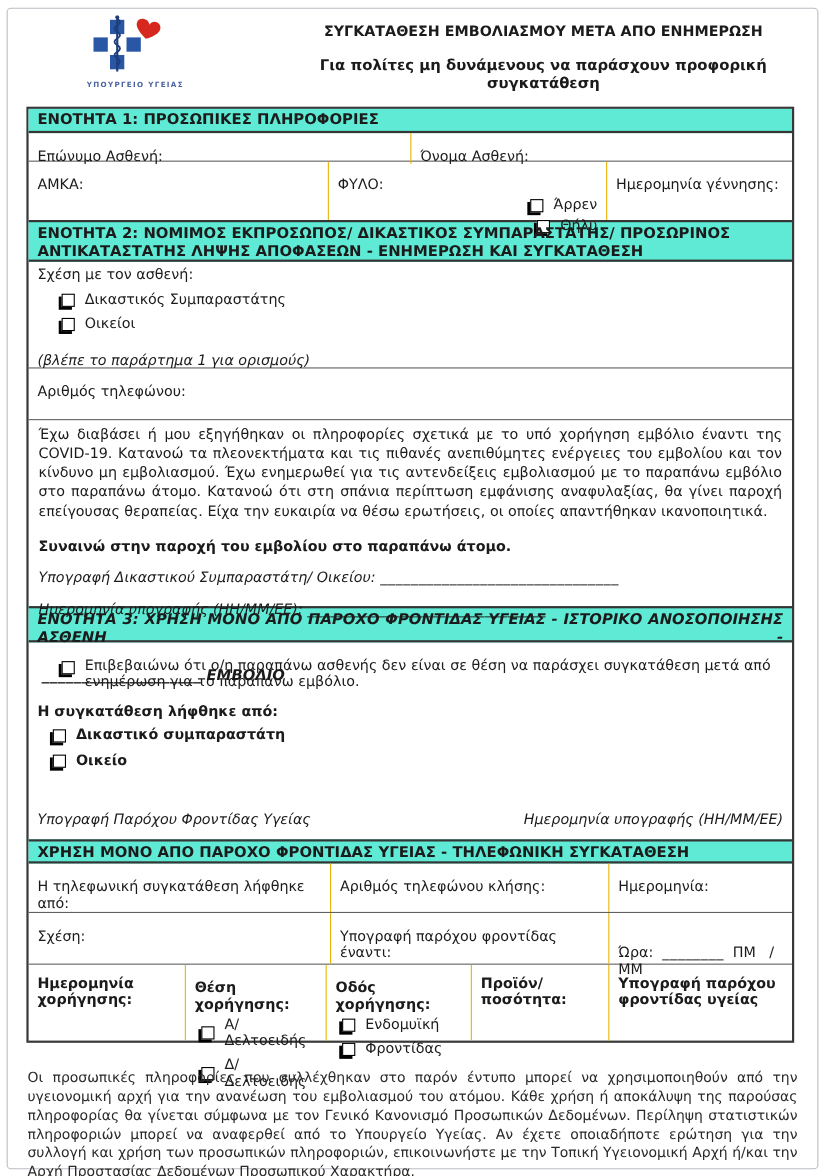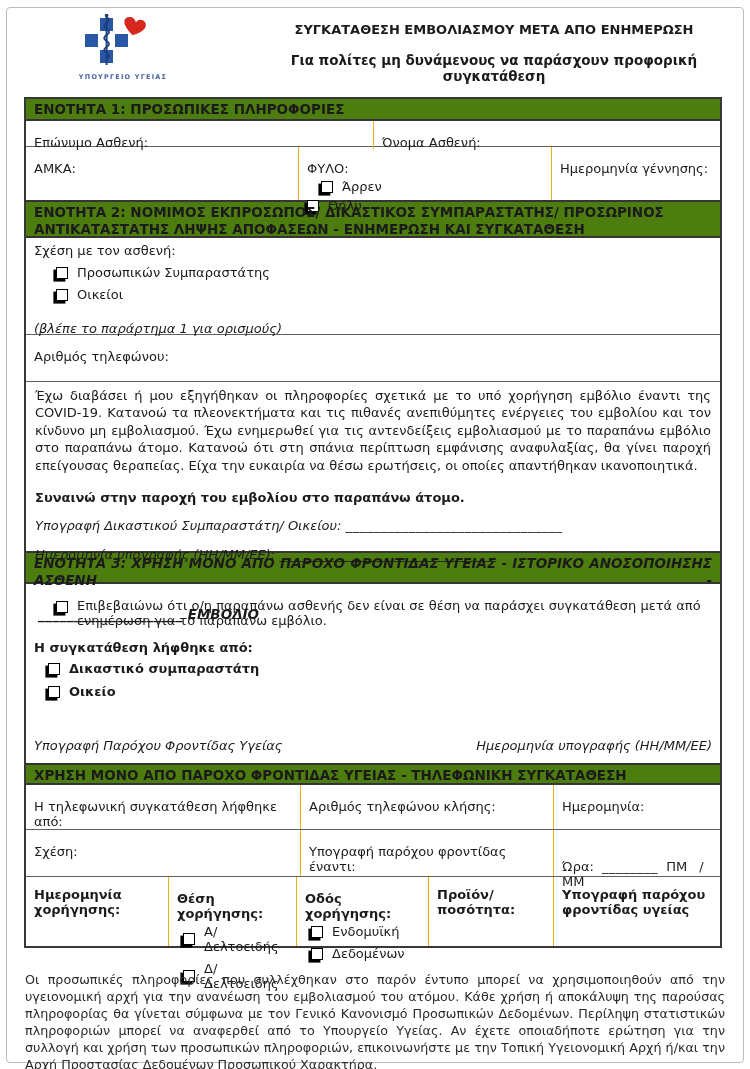--- a/index.html
+++ b/index.html
@@ -16,31 +16,31 @@
   .titles { position:absolute; left:240px; top:22px; width:482px; padding-left:26px; box-sizing:border-box; text-align:center; }
   .doc-title { font-size:13px; font-weight:bold; }
   .doc-subtitle { font-size:13.5px; font-weight:bold; margin-top:15px; }
 
   
   .form { position:absolute; left:24px; top:97px; width:698px; box-sizing:border-box;
     border:2px solid #383838; font-size:13px; }
   .seg { box-sizing:border-box; border-top:1px solid #606060; }
   .seg.first, .seg.after-hdr { border-top:none; }
   .seg.hdr { border-top:2px solid #353535; border-bottom:2px solid #353535;
-    background:#4d7c0f; font-weight:bold; font-size:13.5px; padding:2px 8px; }
+    background:#5eead4; font-weight:bold; font-size:13.5px; padding:2px 8px; }
   .seg.hdr.first { border-top:none; }
   .cells { display:flex; }
   .cell { box-sizing:border-box; padding:14px 8px; }
   .cell + .cell { border-left:1px solid #eab308; }
   .grow { flex:1; }
 
   .cbrow { display:flex; align-items:center; gap:9px; margin:7px 0 7px 22px; }
   .cb { width:10px; height:10px; border:1.6px solid #000; background:#fff;
     box-shadow:-2.6px 2.6px 0 0 #000; flex:none; }
-  .cbrow.small-indent { margin-left:14px; }
+  .cbrow.small-indent { margin-left:14px;justify-content:flex-end; }
   .bold { font-weight:bold; }
   .italic { font-style:italic; }
   .just { text-align:justify; }
   .stretch { text-align:justify; }
   .stretch::after { content:""; display:inline-block; width:100%; height:0; }
 
   .para-cell { padding:5px 9px 4px 9px; line-height:17.4px; }
   .sigline { margin-top:11px; }
   .blank { letter-spacing:0.5px; }
 
@@ -120,21 +120,21 @@
 
     <div class="seg hdr h38 lh17">
       <div>ΕΝΟΤΗΤΑ 2: ΝΟΜΙΜΟΣ ΕΚΠΡΟΣΩΠΟΣ/ ΔΙΚΑΣΤΙΚΟΣ ΣΥΜΠΑΡΑΣΤΑΤΗΣ/ ΠΡΟΣΩΡΙΝΟΣ</div>
       <div>ΑΝΤΙΚΑΤΑΣΤΑΤΗΣ ΛΗΨΗΣ ΑΠΟΦΑΣΕΩΝ - ΕΝΗΜΕΡΩΣΗ ΚΑΙ ΣΥΓΚΑΤΑΘΕΣΗ</div>
     </div>
 
     <div class="seg after-hdr h96" style="padding:5px 8px 0 8px; box-sizing:border-box;">
       <div>Σχέση με τον ασθενή:</div>
       <div class="cbrow">
         <span class="cb"></span>
-        <span>Προσωπικών Συμπαραστάτης</span>
+        <span>Δικαστικός Συμπαραστάτης</span>
       </div>
       <div class="cbrow">
         <span class="cb"></span>
         <span>Οικείοι</span>
       </div>
       <div class="italic" style="margin-top:19px">(βλέπε το παράρτημα 1 για ορισμούς)</div>
     </div>
 
     <div class="seg h47">
       <div class="cells" style="height:100%">
@@ -226,21 +226,21 @@
           </div>
         </div>
         <div class="cell" style="width:132px">
           <span class="bold">Οδός χορήγησης:</span>
           <div class="cbrow" style="margin:3px 0 0 6px">
             <span class="cb"></span>
             <span>Ενδομυϊκή</span>
           </div>
           <div class="cbrow" style="margin:7px 0 0 6px">
             <span class="cb"></span>
-            <span>Δεδομένων</span>
+            <span>Φροντίδας</span>
           </div>
         </div>
         <div class="cell bold" style="width:125px; padding-top:10px;">
           <span>Προϊόν/ ποσότητα:</span>
         </div>
         <div class="cell bold grow" style="padding-top:10px;">
           <span>Υπογραφή παρόχου φροντίδας υγείας</span>
         </div>
       </div>
     </div>

